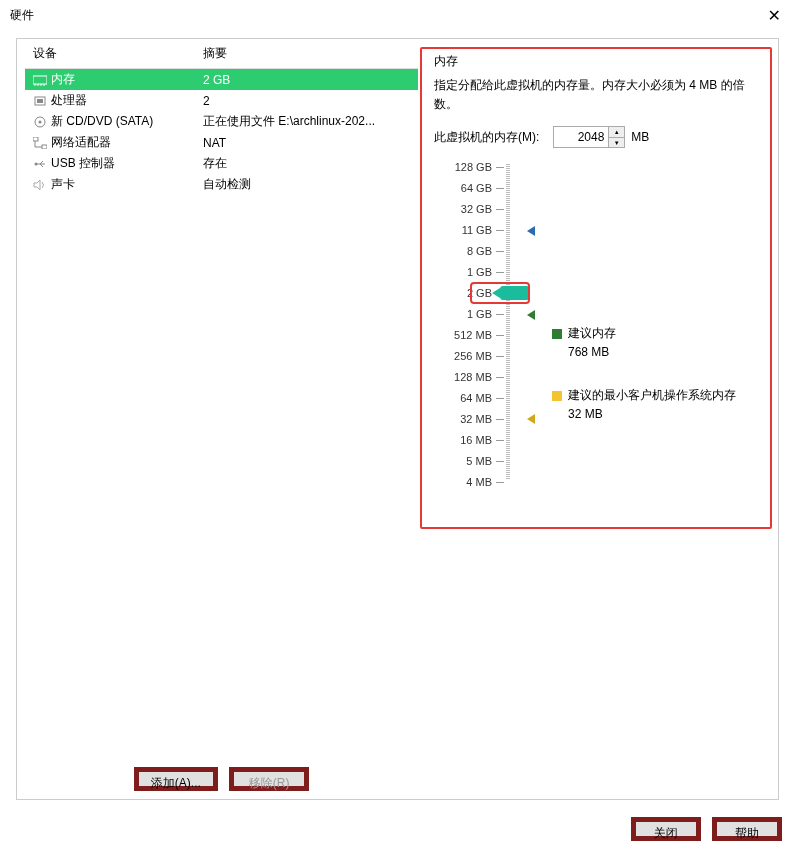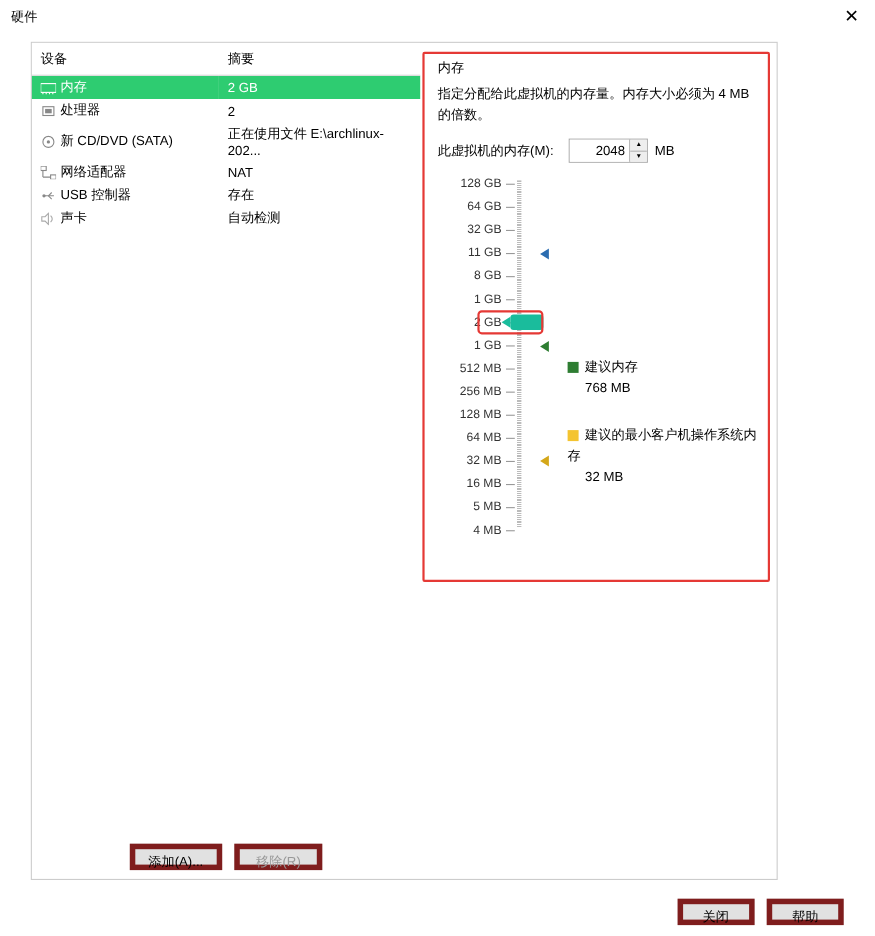--- a/index.html
+++ b/index.html
@@ -16,22 +16,22 @@
   height: 30px;
   display: flex;
   align-items: center;
   justify-content: space-between;
   padding: 0 10px 0 10px;
 }
 .titlebar .title { font-size: 12px; }
 .close-x { font-size: 16px; cursor: pointer; padding: 0 4px; font-family: Arial, sans-serif; }
 .main {
   position: absolute;
-  top: 38px; left: 28px;
-  width: 679px; height: 762px;
+  top: 38px; left: 16px;
+  width: 763px; height: 762px;
   border: 1px solid #ccc;
   display: flex;
   justify-content: flex-end;
 }
 .left-pane {
   width: 393px;
   position: relative;
 }
 .hw-table {
   width: 100%;
@@ -215,21 +215,21 @@
   width: 10px; height: 10px;
   margin-right: 6px;
   vertical-align: middle;
 }
 .legend.blue .sq { background: #2b6cb0; }
 .legend.green .sq { background: #2e7d32; }
 .legend.yellow .sq { background: #f4c430; }
 .legend .sub { margin-left: 16px; display: block; }
 .bottom-buttons {
   position: absolute;
-  right: 24px;
+  right: 9px;
   bottom: 10px;
 }
 .bottom-buttons .btn { min-width: 70px; }
 .col-dev { width: 170px; }
 </style>
 </head>
 <body>
 
 <div class="titlebar">
   <span class="title">硬件</span>

